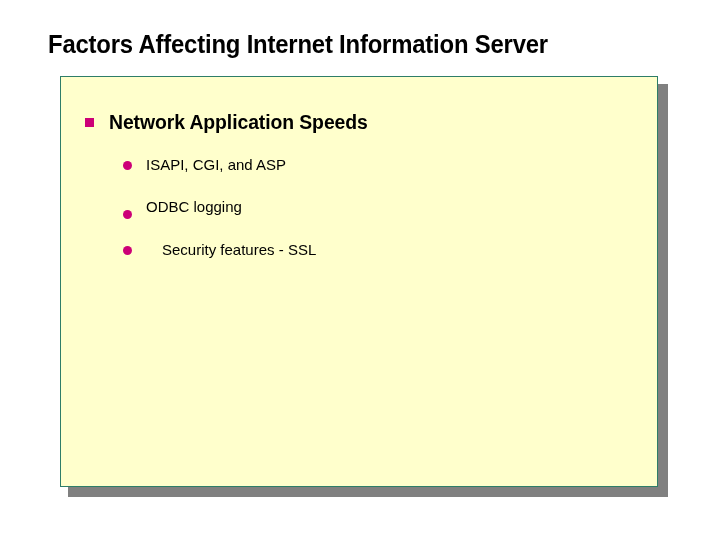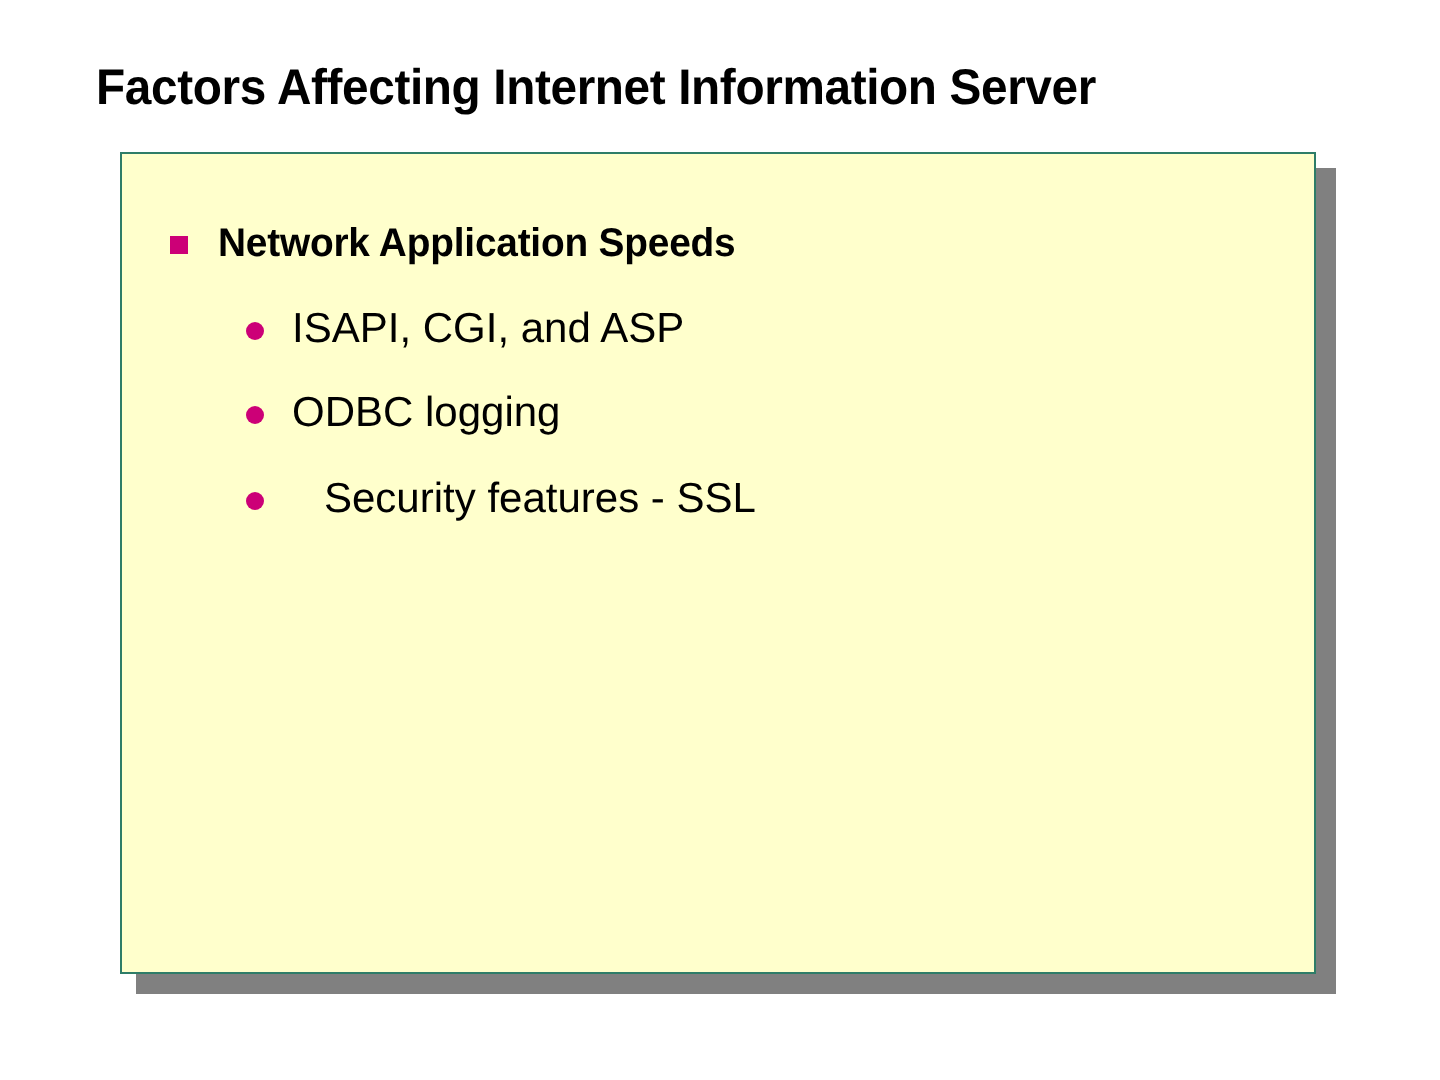--- a/index.html
+++ b/index.html
@@ -90,34 +90,34 @@
     letter-spacing: -0.1px;
     transform: scaleX(0.97);
     transform-origin: left top;
   }
 
   
   .level-2 {
     left: 62px;
   }
   .level-2-a { top: 76px; }
-  .level-2-b { top: 118px; }
+  .level-2-b { top: 118px; align-items: flex-end; }
   .level-2-c { top: 161px; gap: 16px; }
 
   .level-2 .marker {
     width: 9px;
     height: 9px;
     border-radius: 50%;
     background: #cc0077;
     margin-top: 8px;
     margin-right: 14px;
     flex: 0 0 auto;
   }
   .level-2 .bullet-text {
-    font-size: 21px;
+    font-size: 15px;
     line-height: 24px;
     font-weight: normal;
     color: #000000;
     letter-spacing: 0px;
   }
 </style>
 </head>
 <body>
 
 <div class="slide-title">Factors Affecting Internet Information Server</div>

